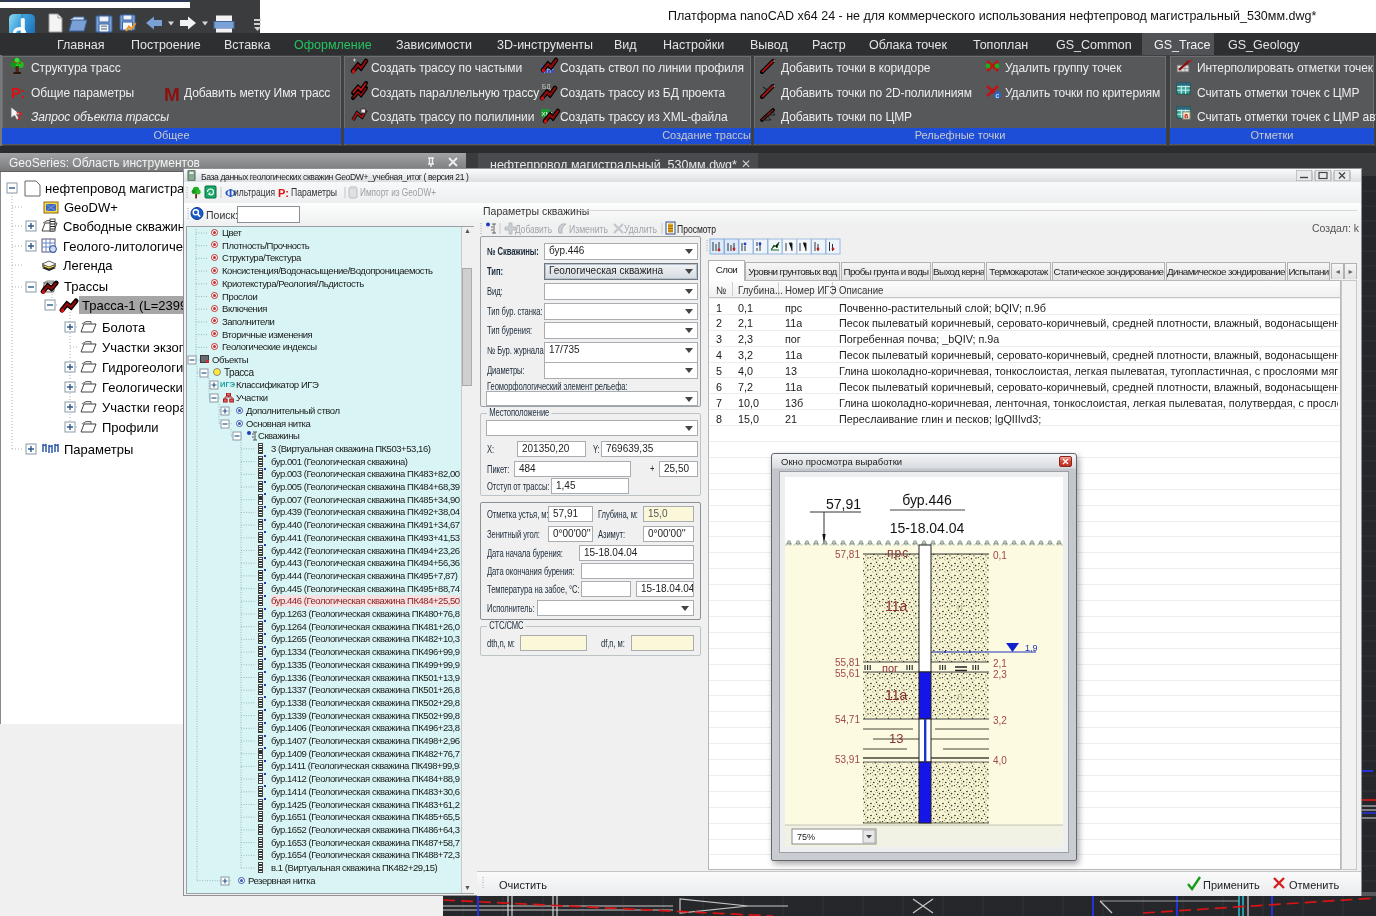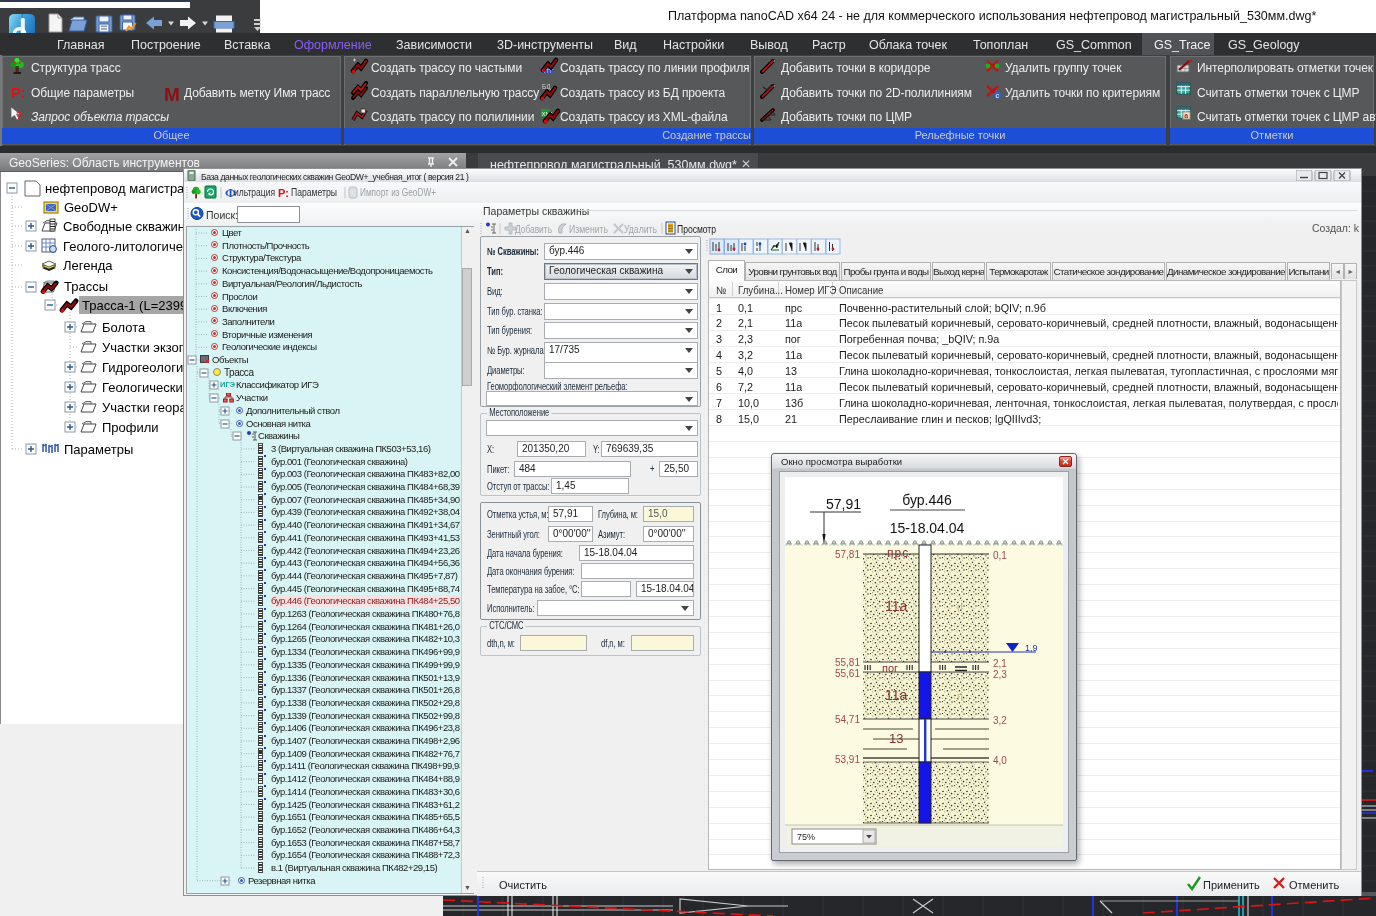--- a/index.html
+++ b/index.html
@@ -63,21 +63,21 @@
     <rect x="210" y="11" width="7" height="2" fill="#cfcfcf"></rect>
     <path d="M210,15 l7,0 -3.5,4 z" fill="#cfcfcf"></path>
 </svg>
 
 <div class="abs" style="left:0;top:33px;width:1376px;height:22px;background:#2e2f31;"></div>
 <div class="abs" style="left:1142px;top:33px;width:72px;height:22px;background:#515256;"></div>
 <div class="abs txt" style="left:0;top:38px;width:0;height:0;">
   <span class="abs" style="left:57px;color:#e4e5e6;font-size:12.5px;">Главная</span>
   <span class="abs" style="left:131px;color:#e4e5e6;font-size:12.5px;">Построение</span>
   <span class="abs" style="left:224px;color:#e4e5e6;font-size:12.5px;">Вставка</span>
-  <span class="abs" style="left:294px;color:#8b5cf6;font-size:12.5px;">Оформление</span>
+  <span class="abs" style="left:294px;color:#22c55e;font-size:12.5px;">Оформление</span>
   <span class="abs" style="left:396px;color:#e4e5e6;font-size:12.5px;">Зависимости</span>
   <span class="abs" style="left:497px;color:#e4e5e6;font-size:12.5px;">3D-инструменты</span>
   <span class="abs" style="left:614px;color:#e4e5e6;font-size:12.5px;">Вид</span>
   <span class="abs" style="left:663px;color:#e4e5e6;font-size:12.5px;">Настройки</span>
   <span class="abs" style="left:750px;color:#e4e5e6;font-size:12.5px;">Вывод</span>
   <span class="abs" style="left:812px;color:#e4e5e6;font-size:12.5px;">Растр</span>
   <span class="abs" style="left:869px;color:#e4e5e6;font-size:12.5px;">Облака точек</span>
   <span class="abs" style="left:973px;color:#e4e5e6;font-size:12.5px;">Топоплан</span>
   <span class="abs" style="left:1056px;color:#e4e5e6;font-size:12.5px;">GS_Common</span>
   <span class="abs" style="left:1154px;color:#f2f2f3;font-size:12.5px;">GS_Trace</span>
@@ -100,21 +100,21 @@
 <div class="riblabel" style="left:754px;width:412px;">Рельефные точки</div>
 <div class="riblabel" style="left:1170px;width:204px;">Отметки</div>
 
 <div class="ribitem" style="left:31px;top:61px;">Структура трасс</div>
 <div class="ribitem" style="left:31px;top:86px;">Общие параметры</div>
 <div class="ribitem" style="left:31px;top:110px;font-style:italic;">Запрос объекта трассы</div>
 <div class="ribitem" style="left:184px;top:86px;">Добавить метку Имя трасс</div>
 <div class="ribitem" style="left:371px;top:61px;">Создать трассу по частыми</div>
 <div class="ribitem" style="left:371px;top:86px;">Создать параллельную трассу</div>
 <div class="ribitem" style="left:371px;top:110px;">Создать трассу по полилинии</div>
-<div class="ribitem" style="left:560px;top:61px;">Создать трассу по линии профиля</div>
+<div class="ribitem" style="left:560px;top:61px;">Создать ствол по линии профиля</div>
 <div class="ribitem" style="left:560px;top:86px;">Создать трассу из БД проекта</div>
 <div class="ribitem" style="left:560px;top:110px;">Создать трассу из XML-файла</div>
 <div class="ribitem" style="left:781px;top:61px;">Добавить точки в коридоре</div>
 <div class="ribitem" style="left:781px;top:86px;">Добавить точки по 2D-полилиниям</div>
 <div class="ribitem" style="left:781px;top:110px;">Добавить точки по ЦМР</div>
 <div class="ribitem" style="left:1005px;top:61px;">Удалить группу точек</div>
 <div class="ribitem" style="left:1005px;top:86px;">Удалить точки по критериям</div>
 <div class="ribitem" style="left:1197px;top:61px;">Интерполировать отметки точек</div>
 <div class="ribitem" style="left:1197px;top:86px;">Считать отметки точек с ЦМР</div>
 <div class="ribitem" style="left:1197px;top:110px;">Считать отметки точек с ЦМР авт</div>
@@ -529,21 +529,21 @@
     <span class="abs" style="left:213px;top:230.5px;width:3px;height:3px;border-radius:50%;background:#c03030;"></span>
 <div class="abs txt" style="left:222px;top:239.7px;font-size:9.5px;color:#1a1a1a;letter-spacing:-0.45px;line-height:12px;">Плотность/Прочность</div>
 <span class="abs" style="left:211px;top:241.2px;width:7px;height:7px;border:1px solid #c03030;border-radius:50%;background:#fff;box-sizing:border-box;"></span>
     <span class="abs" style="left:213px;top:243.2px;width:3px;height:3px;border-radius:50%;background:#c03030;"></span>
 <div class="abs txt" style="left:222px;top:252.4px;font-size:9.5px;color:#1a1a1a;letter-spacing:-0.45px;line-height:12px;">Структура/Текстура</div>
 <span class="abs" style="left:211px;top:253.9px;width:7px;height:7px;border:1px solid #c03030;border-radius:50%;background:#fff;box-sizing:border-box;"></span>
     <span class="abs" style="left:213px;top:255.9px;width:3px;height:3px;border-radius:50%;background:#c03030;"></span>
 <div class="abs txt" style="left:222px;top:265.1px;font-size:9.5px;color:#1a1a1a;letter-spacing:-0.45px;line-height:12px;">Консистенция/Водонасыщение/Водопроницаемость</div>
 <span class="abs" style="left:211px;top:266.6px;width:7px;height:7px;border:1px solid #c03030;border-radius:50%;background:#fff;box-sizing:border-box;"></span>
     <span class="abs" style="left:213px;top:268.6px;width:3px;height:3px;border-radius:50%;background:#c03030;"></span>
-<div class="abs txt" style="left:222px;top:277.8px;font-size:9.5px;color:#1a1a1a;letter-spacing:-0.45px;line-height:12px;">Виртуальная/Реология/Льдистость</div>
+<div class="abs txt" style="left:222px;top:277.8px;font-size:9.5px;color:#1a1a1a;letter-spacing:-0.45px;line-height:12px;">Криотекстура/Реология/Льдистость</div>
 <span class="abs" style="left:211px;top:279.3px;width:7px;height:7px;border:1px solid #c03030;border-radius:50%;background:#fff;box-sizing:border-box;"></span>
     <span class="abs" style="left:213px;top:281.3px;width:3px;height:3px;border-radius:50%;background:#c03030;"></span>
 <div class="abs txt" style="left:222px;top:290.5px;font-size:9.5px;color:#1a1a1a;letter-spacing:-0.45px;line-height:12px;">Прослои</div>
 <span class="abs" style="left:211px;top:292.0px;width:7px;height:7px;border:1px solid #c03030;border-radius:50%;background:#fff;box-sizing:border-box;"></span>
     <span class="abs" style="left:213px;top:294.0px;width:3px;height:3px;border-radius:50%;background:#c03030;"></span>
 <div class="abs txt" style="left:222px;top:303.2px;font-size:9.5px;color:#1a1a1a;letter-spacing:-0.45px;line-height:12px;">Включения</div>
 <span class="abs" style="left:211px;top:304.7px;width:7px;height:7px;border:1px solid #c03030;border-radius:50%;background:#fff;box-sizing:border-box;"></span>
     <span class="abs" style="left:213px;top:306.7px;width:3px;height:3px;border-radius:50%;background:#c03030;"></span>
 <div class="abs txt" style="left:222px;top:315.9px;font-size:9.5px;color:#1a1a1a;letter-spacing:-0.45px;line-height:12px;">Заполнители</div>
 <span class="abs" style="left:211px;top:317.4px;width:7px;height:7px;border:1px solid #c03030;border-radius:50%;background:#fff;box-sizing:border-box;"></span>

